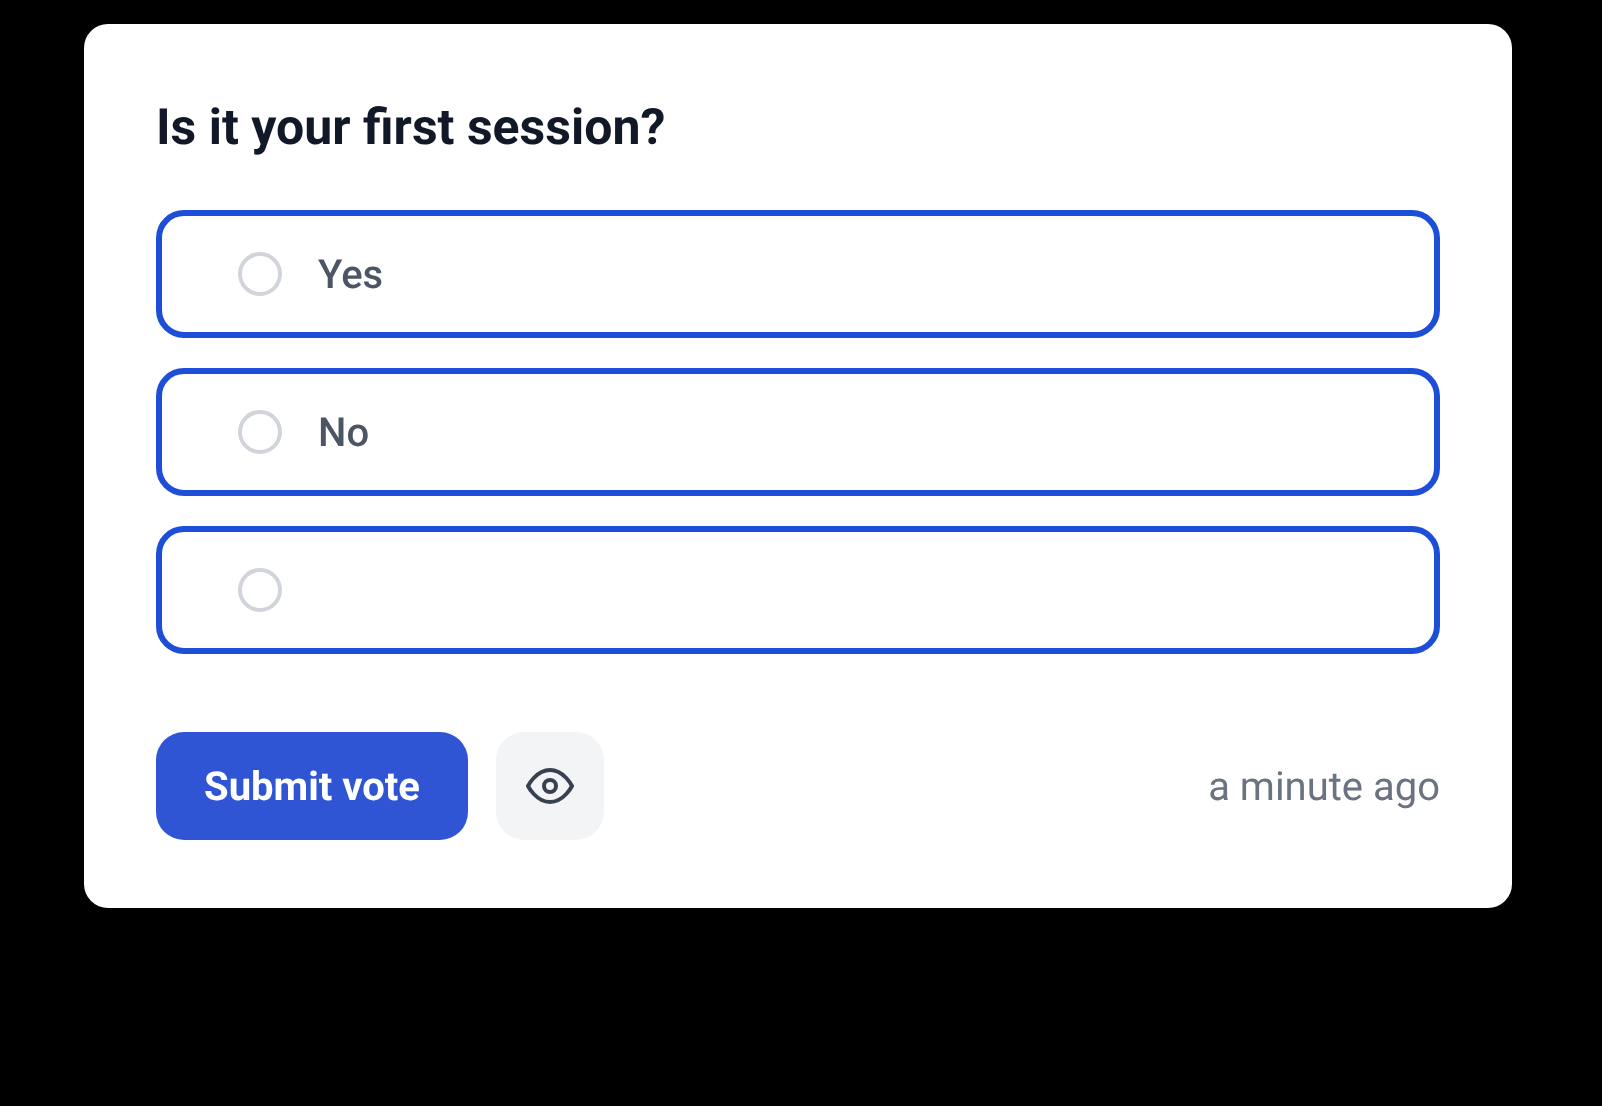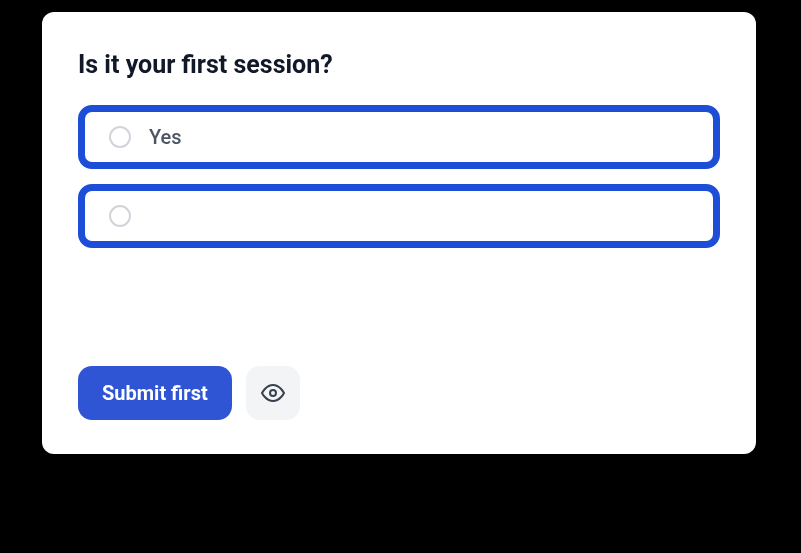--- a/index.html
+++ b/index.html
@@ -30,22 +30,22 @@
   .options {
     display: flex;
     flex-direction: column;
     gap: 15px;
   }
   .option {
     display: flex;
     align-items: center;
     gap: 18px;
     height: 64px;
-    padding: 0 24px;
-    border: 7px solid #1d4ed8;
+    padding: 0 38px;
+    border: 3px solid #1d4ed8;
     border-radius: 14px;
     cursor: pointer;
   }
   .radio {
     width: 22px;
     height: 22px;
     border: 2px solid #d1d5db;
     border-radius: 50%;
     flex-shrink: 0;
   }
@@ -103,26 +103,31 @@
 
   <h2 class="question">Is it your first session?</h2>
 
   <div class="options">
     <div class="option">
       <span class="radio"></span>
       <span class="option-label">Yes</span>
     </div>
     <div class="option">
       <span class="radio"></span>
+      <span class="option-label">No</span>
+    </div>
+    <div class="option">
+      <span class="radio"></span>
     </div>
   </div>
 
   <div class="footer">
-    <button class="submit-btn">Submit first</button>
+    <button class="submit-btn">Submit vote</button>
     <button class="eye-btn">
       <svg viewBox="0 0 24 24">
         <path d="M1 12s4-8 11-8 11 8 11 8-4 8-11 8-11-8-11-8z"></path>
         <circle cx="12" cy="12" r="3"></circle>
       </svg>
     </button>
+    <span class="timestamp">a minute ago</span>
   </div>
 
 </div>
 
 </body></html>

